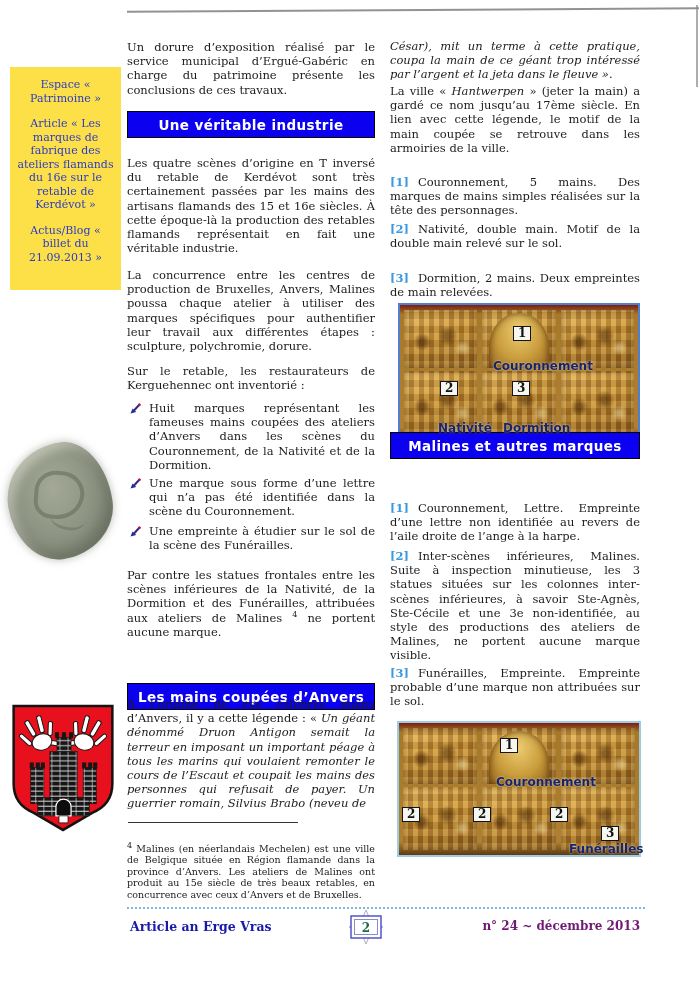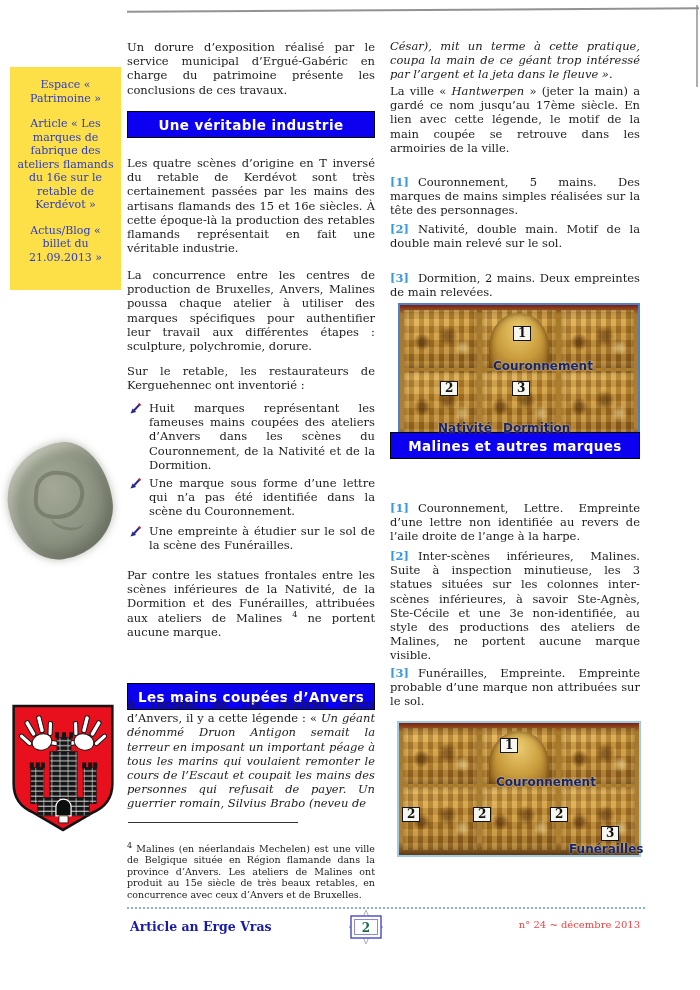--- a/index.html
+++ b/index.html
@@ -78,21 +78,21 @@
             font-family:"DejaVu Serif",serif;font-weight:bold;font-size:12px;line-height:13px;padding:0 4px;}
   .rt-cap{position:absolute;z-index:4;color:#16246e;font-family:"DejaVu Sans",sans-serif;font-weight:bold;
           font-size:12px;text-shadow:0 0 2px rgba(255,242,200,.85);white-space:nowrap;}
 
   
   .arms{position:absolute;left:7px;top:701px;}
 
   
   .foot-dots{position:absolute;left:127px;top:907px;width:518px;border-top:2px dotted #85b6da;}
   .foot-left{position:absolute;left:130px;top:919px;font-weight:bold;font-size:12.5px;color:#1a1aa8;}
-  .foot-right{position:absolute;left:448px;top:919px;width:192px;text-align:right;font-weight:normal;font-size:10px;color:#ef4444;}
+  .foot-right{position:absolute;left:448px;top:919px;width:192px;text-align:right;font-weight:bold;font-size:12px;color:#701a75;}
   .foot-orn{position:absolute;left:346px;top:909px;}
 </style>
 </head>
 <body>
 
 <div class="page">
 
   <div class="scan-top"></div>
   <div class="scan-right"></div>
 

